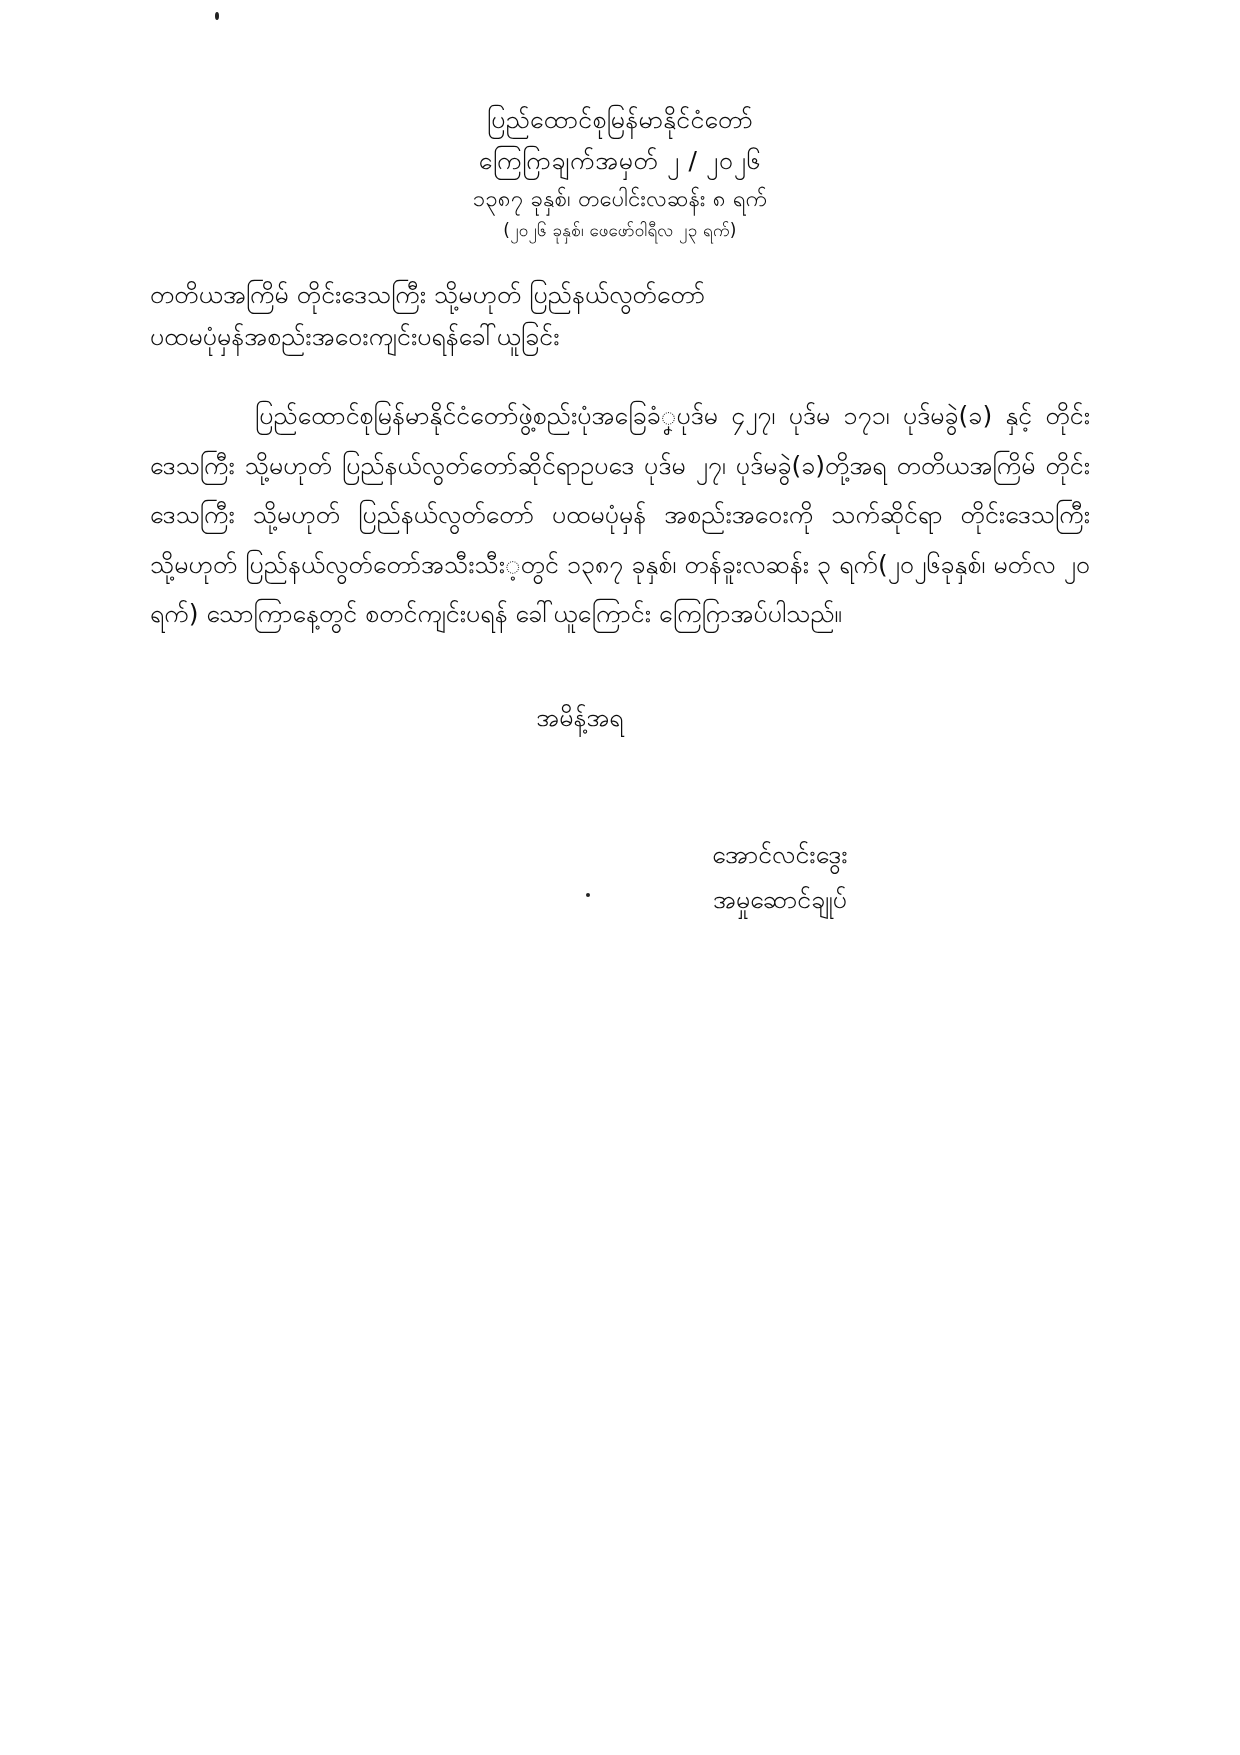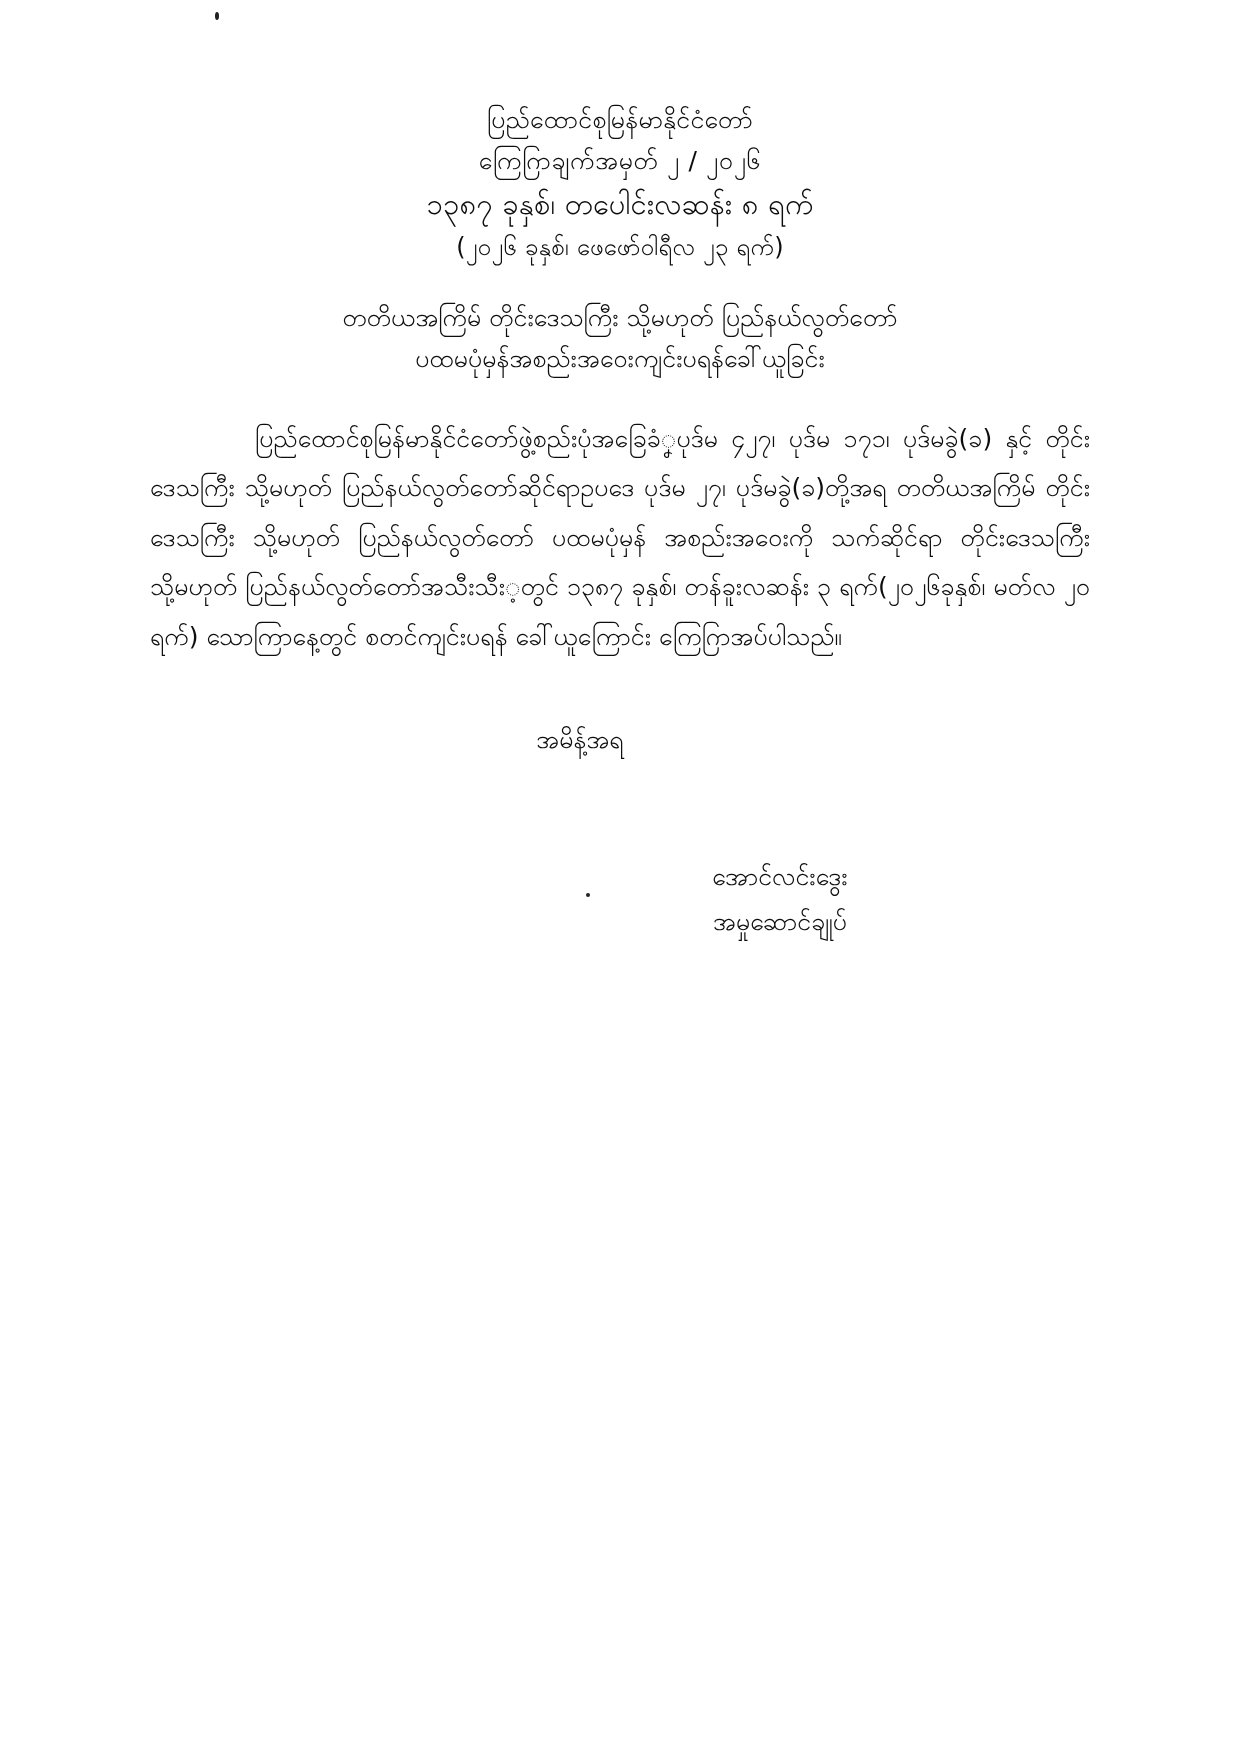--- a/index.html
+++ b/index.html
@@ -29,27 +29,27 @@
     font-size: 25px;
     line-height: 1.62;
     letter-spacing: 0.2px;
     white-space: nowrap;
   }
   .header-line.decl-no {
     letter-spacing: 0.6px;
     text-align: center;
   }
   .header-line.date-line {
-    font-size: 29px;
+    font-size: 22px;
   }
   .header-line.date-paren {
-    font-size: 24px;
+    font-size: 17px;
   }
   .title-block {
-    text-align: center;
+    text-align: left;
     margin-top: 30px;
   }
   .title-line {
     font-size: 25px;
     line-height: 1.66;
     white-space: nowrap;
   }
   .body-block {
     margin-top: 34px;
   }

